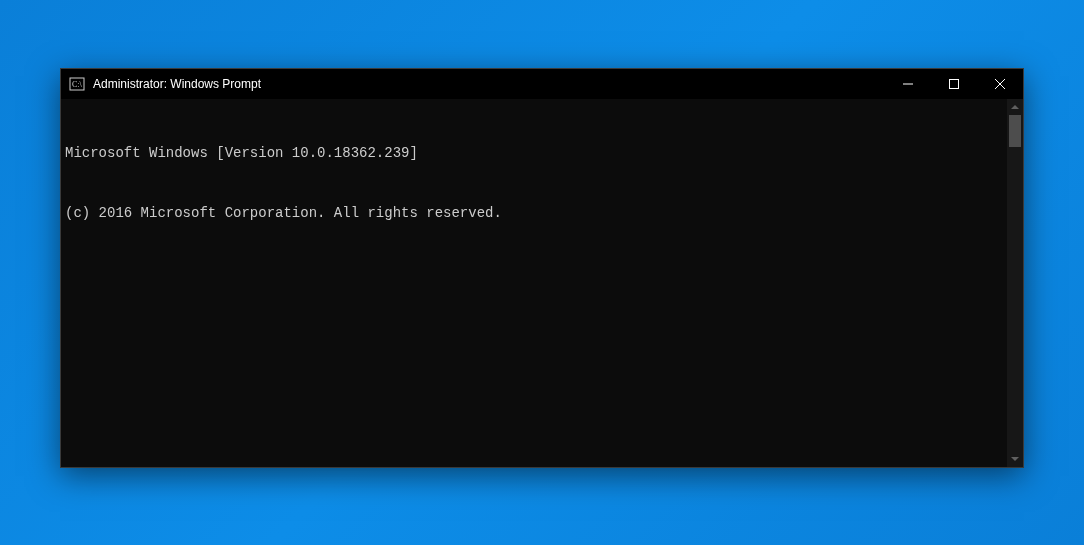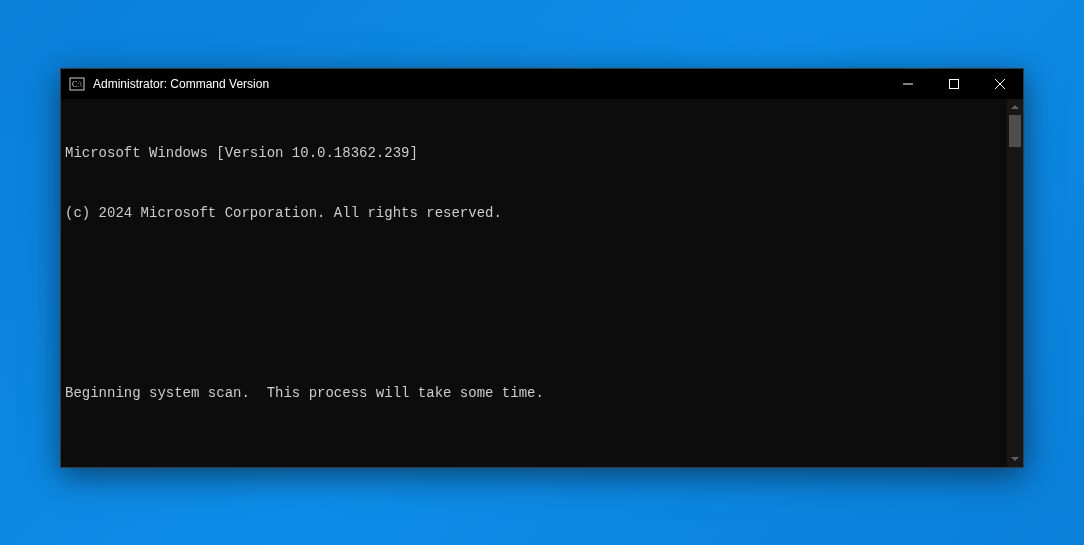--- a/index.html
+++ b/index.html
@@ -111,21 +111,21 @@
 <body>
 
 <div class="window">
   <div class="titlebar">
     <span class="titlebar-icon">
       <svg width="16" height="16" viewBox="0 0 16 16">
         <rect x="1" y="2" width="14" height="12" fill="none" stroke="#cccccc" stroke-width="1"></rect>
         <text x="3" y="11" font-size="8" fill="#cccccc" font-family="Consolas">C:\</text>
       </svg>
     </span>
-    <span class="titlebar-title">Administrator: Command Version</span>
+    <span class="titlebar-title">Administrator: Windows Prompt</span>
     <div class="win-controls">
       <div class="win-btn">
         <svg width="10" height="10" viewBox="0 0 10 10">
             <line x1="0" y1="5" x2="10" y2="5" stroke="#ffffff" stroke-width="1"></line>
           </svg>
       </div>
       <div class="win-btn">
         <svg width="10" height="10" viewBox="0 0 10 10">
             <rect x="0.5" y="0.5" width="9" height="9" fill="none" stroke="#ffffff" stroke-width="1"></rect>
           </svg>
@@ -134,24 +134,23 @@
         <svg width="10" height="10" viewBox="0 0 10 10">
             <line x1="0" y1="0" x2="10" y2="10" stroke="#ffffff" stroke-width="1"></line>
             <line x1="10" y1="0" x2="0" y2="10" stroke="#ffffff" stroke-width="1"></line>
           </svg>
       </div>
     </div>
   </div>
   <div class="terminal-body">
     <div class="terminal-content">
       <div class="term-line">Microsoft Windows [Version 10.0.18362.239]</div>
-      <div class="term-line">(c) 2024 Microsoft Corporation. All rights reserved.</div>
+      <div class="term-line">(c) 2016 Microsoft Corporation. All rights reserved.</div>
       <div class="term-line"></div>
       <div class="term-line"></div>
-      <div class="term-line">Beginning system scan.  This process will take some time.</div>
       
       
       
       
       
       
       
       
       
       

